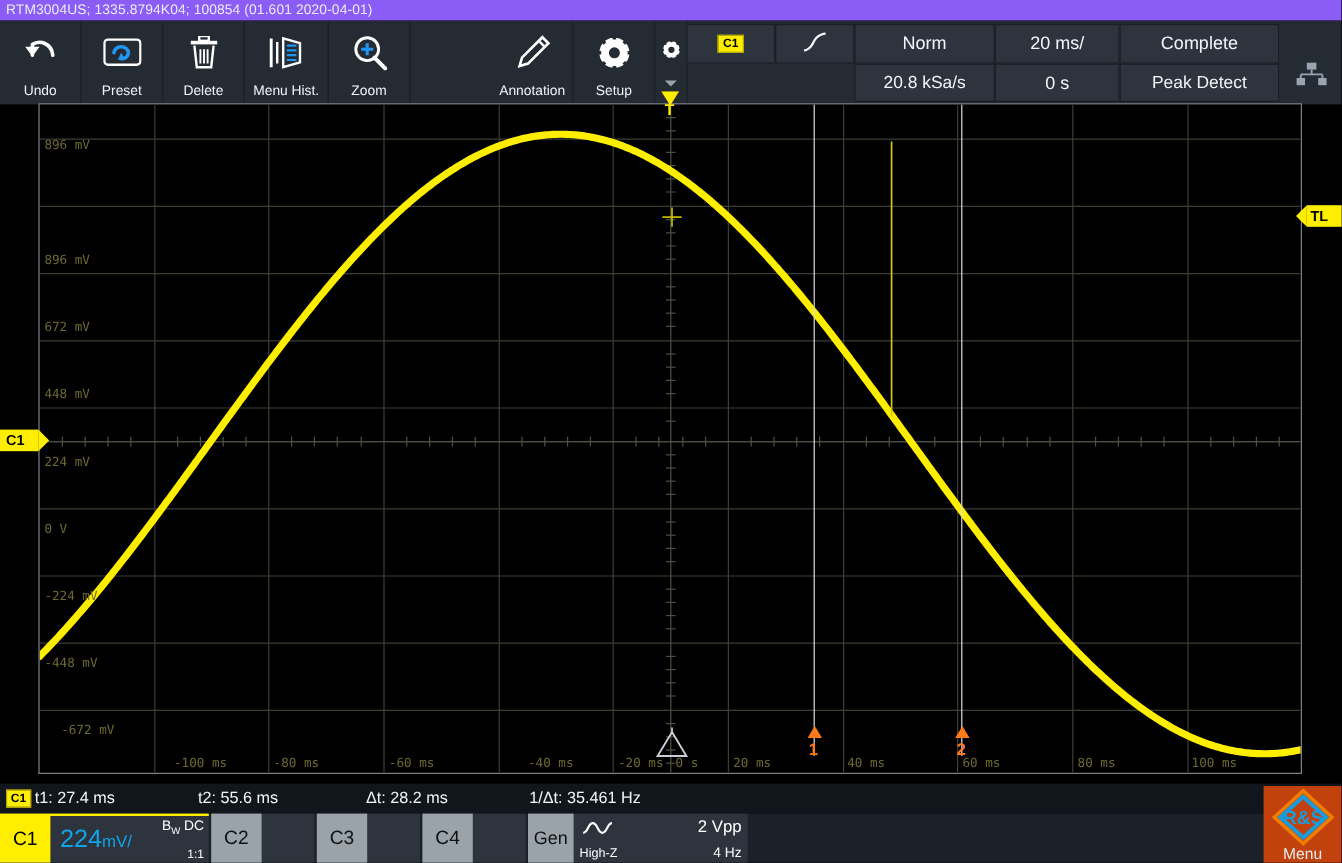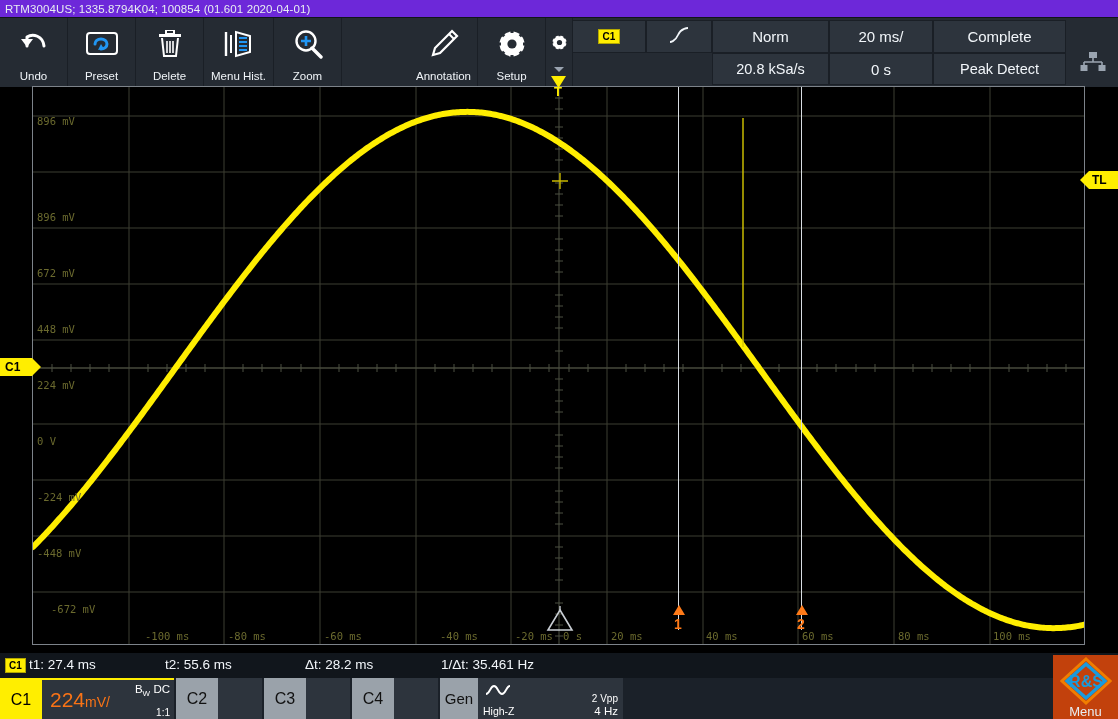--- a/index.html
+++ b/index.html
@@ -1,20 +1,20 @@
 <!DOCTYPE html>
 <html><head>
 <meta charset="utf-8">
 <style>
   html,body{margin:0;padding:0;background:#000;}
   body{width:1118px;height:719px;overflow:hidden;font-family:"Liberation Sans",sans-serif;}
   #app{position:relative;width:1118px;height:719px;background:#000;}
 
   
-  .titlebar{position:absolute;left:0;top:0;width:1118px;height:18px;background:#6d28d9;
+  .titlebar{position:absolute;left:0;top:0;width:1118px;height:18px;background:#8b5cf6;
     color:#e8edf2;font-size:11.5px;line-height:18px;padding-left:5px;box-sizing:border-box;
     border-bottom:1px solid #11151a;white-space:nowrap;letter-spacing:0.1px;}
 
   
   .toolbar{position:absolute;left:0;top:18px;width:1118px;height:69px;background:#252b33;}
   .tbtn{position:absolute;top:0;height:69px;box-sizing:border-box;
      border-right:1px solid #1a1f26;display:flex;flex-direction:column;align-items:center;
      justify-content:flex-start;padding-top:6px;}
   .tbtn .lbl{color:#f0f4f8;font-size:11.5px;position:absolute;bottom:5px;white-space:nowrap;}
   .tbtn .ic{height:36px;display:flex;align-items:center;justify-content:center;margin-top:2px;}
@@ -71,31 +71,31 @@
     font-weight:bold;padding:1px 3px;line-height:11px;border:1px solid #b3a700;}
 
   
   .chbar{position:absolute;left:0;top:678px;width:1118px;height:41px;background:#1b2129;}
   .chbox{position:absolute;top:0;height:41px;box-sizing:border-box;background:#2d343d;
     display:flex;align-items:stretch;}
   .chtab{width:42px;display:flex;align-items:center;justify-content:center;font-size:16px;
     color:#111;background:#9aa2aa;}
   .chtab.active{background:#ffee00;color:#000;}
   .chbody{position:relative;flex:1;}
-  .chscale{position:absolute;left:8px;top:8px;color:#f97316;font-size:21px;}
+  .chscale{position:absolute;left:8px;top:8px;color:#0ea5e9;font-size:21px;}
   .chscale .u{font-size:14px;}
   .chcpl{position:absolute;right:4px;top:3px;color:#fff;font-size:11.5px;white-space:nowrap;}
   .chrat{position:absolute;right:4px;bottom:1px;color:#fff;font-size:10px;}
   .chbox.active{border-top:2px solid #ffee00;}
 
   .genbox{position:absolute;top:0;height:41px;box-sizing:border-box;background:#2d343d;display:flex;}
   .gentab{width:38px;display:flex;align-items:center;justify-content:center;font-size:15px;
     color:#111;background:#9aa2aa;}
   .genbody{position:relative;flex:1;}
-  .genamp{position:absolute;right:5px;top:15px;color:#fff;font-size:10px;}
+  .genamp{position:absolute;right:5px;top:2px;color:#fff;font-size:14px;}
   .genfreq{position:absolute;right:5px;bottom:2px;color:#fff;font-size:11.5px;}
   .genz{position:absolute;left:5px;bottom:2px;color:#fff;font-size:10.5px;}
   .genic{position:absolute;left:6px;top:4px;}
 
   .menulogo{position:absolute;left:1053px;top:655px;width:65px;height:64px;background:#c2410c;
     display:flex;flex-direction:column;align-items:center;justify-content:flex-start;padding-top:2px;
     box-sizing:border-box;}
   .menulogo .ml{color:#e8edf2;font-size:13px;position:absolute;bottom:0px;}
 </style>
 </head>

